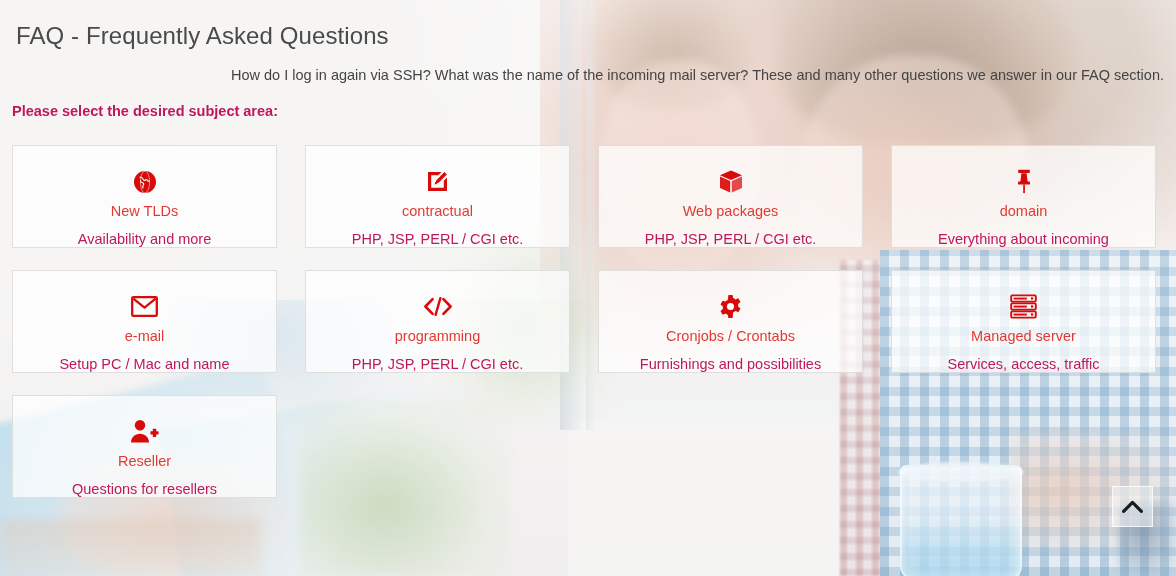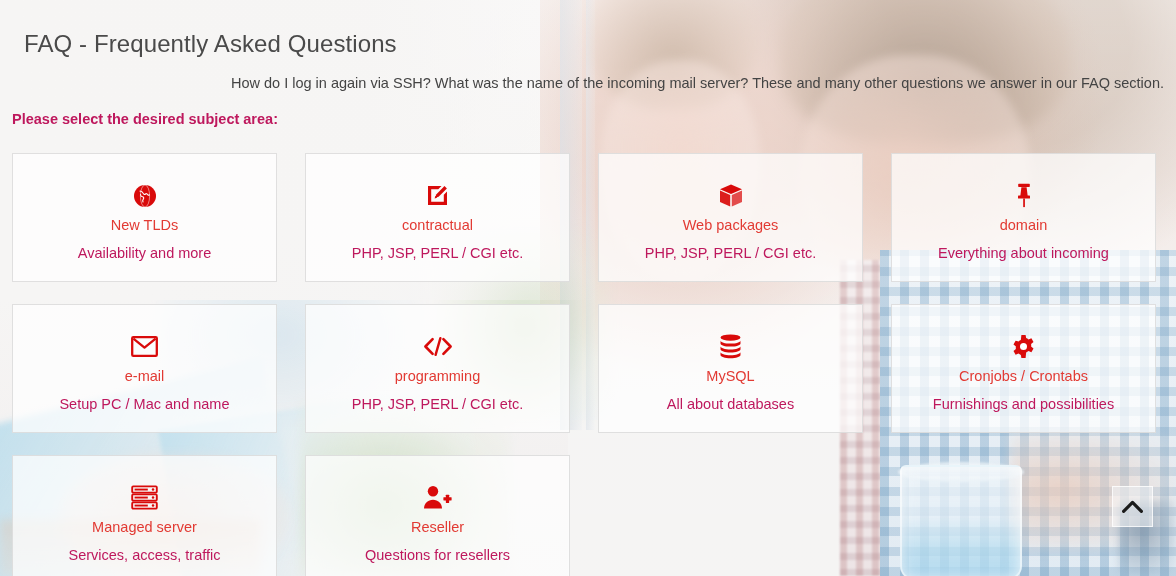--- a/index.html
+++ b/index.html
@@ -173,21 +173,21 @@
 
   
   #content {
     position: relative;
     z-index: 2;
     padding: 0 12px;
     box-sizing: border-box;
     width: 1176px;
   }
   .page-title {
-    margin: 12px;
+    margin: 4px;
     padding-top: 18px;
     font-size: 24px;
     font-weight: 400;
     color: #4a4a4a;
     letter-spacing: 0.1px;
   }
   .intro {
     margin: 16px 0 0 0;
     font-size: 14.5px;
     color: #444;
@@ -202,28 +202,28 @@
   }
 
   .grid {
     margin-top: 26px;
     display: grid;
     grid-template-columns: repeat(4, 265px);
     column-gap: 28px;
     row-gap: 22px;
   }
   .card {
-    height: 129px;
+    height: 103px;
     background: rgba(255,255,255,0.72);
     border: 1px solid rgba(214,214,214,0.75);
     box-sizing: border-box;
     display: flex;
     flex-direction: column;
     align-items: center;
-    justify-content: center;
+    justify-content: flex-end;
     padding-top: 7px;
     cursor: pointer;
   }
   .card-icon {
     height: 30px;
     display: flex;
     align-items: center;
     justify-content: center;
     color: #d90a0a;
   }
@@ -357,32 +357,20 @@
               <path d="M9.6 3.2 2.4 10.5l7.2 7.3" fill="none" stroke="currentColor" stroke-width="2.6" stroke-linecap="round" stroke-linejoin="round"></path>
               <path d="M20.4 3.2 27.6 10.5l-7.2 7.3" fill="none" stroke="currentColor" stroke-width="2.6" stroke-linecap="round" stroke-linejoin="round"></path>
               <path d="M17.4 2.2 12.6 18.8" fill="none" stroke="currentColor" stroke-width="2.4" stroke-linecap="round"></path>
             </svg>
           </div>
           <div class="card-title">programming</div>
           <div class="card-sub">PHP, JSP, PERL / CGI etc.</div>
         </div>
         <div class="card">
           <div class="card-icon">
-            <svg width="23" height="25" viewBox="0 0 23 25">
-              <ellipse cx="11.5" cy="3.6" rx="10" ry="3.2" fill="currentColor"></ellipse>
-              <path d="M1.5 6.4c0 1.8 4.5 3.2 10 3.2s10-1.4 10-3.2v3c0 1.8-4.5 3.2-10 3.2s-10-1.4-10-3.2z" fill="currentColor"></path>
-              <path d="M1.5 12.2c0 1.8 4.5 3.2 10 3.2s10-1.4 10-3.2v3c0 1.8-4.5 3.2-10 3.2s-10-1.4-10-3.2z" fill="currentColor"></path>
-              <path d="M1.5 18c0 1.8 4.5 3.2 10 3.2s10-1.4 10-3.2v3c0 1.8-4.5 3.2-10 3.2s-10-1.4-10-3.2z" fill="currentColor"></path>
-            </svg>
-          </div>
-          <div class="card-title">MySQL</div>
-          <div class="card-sub">All about databases</div>
-        </div>
-        <div class="card">
-          <div class="card-icon">
             <svg width="25" height="25" viewBox="0 0 25 25">
               <path d="M10.4 1h4.2l.55 3.1a8.6 8.6 0 0 1 2.3 1.33l2.95-1.15 2.1 3.64-2.4 2a8.6 8.6 0 0 1 0 2.66l2.4 2-2.1 3.64-2.95-1.15a8.6 8.6 0 0 1-2.3 1.33L14.6 24h-4.2l-.55-3.1a8.6 8.6 0 0 1-2.3-1.33l-2.95 1.15-2.1-3.64 2.4-2a8.6 8.6 0 0 1 0-2.66l-2.4-2 2.1-3.64L7.55 7.43a8.6 8.6 0 0 1 2.3-1.33z" fill="currentColor"></path>
               <circle cx="12.5" cy="12.5" r="3.5" fill="#fff"></circle>
             </svg>
           </div>
           <div class="card-title">Cronjobs / Crontabs</div>
           <div class="card-sub">Furnishings and possibilities</div>
         </div>
         <div class="card">
           <div class="card-icon">

